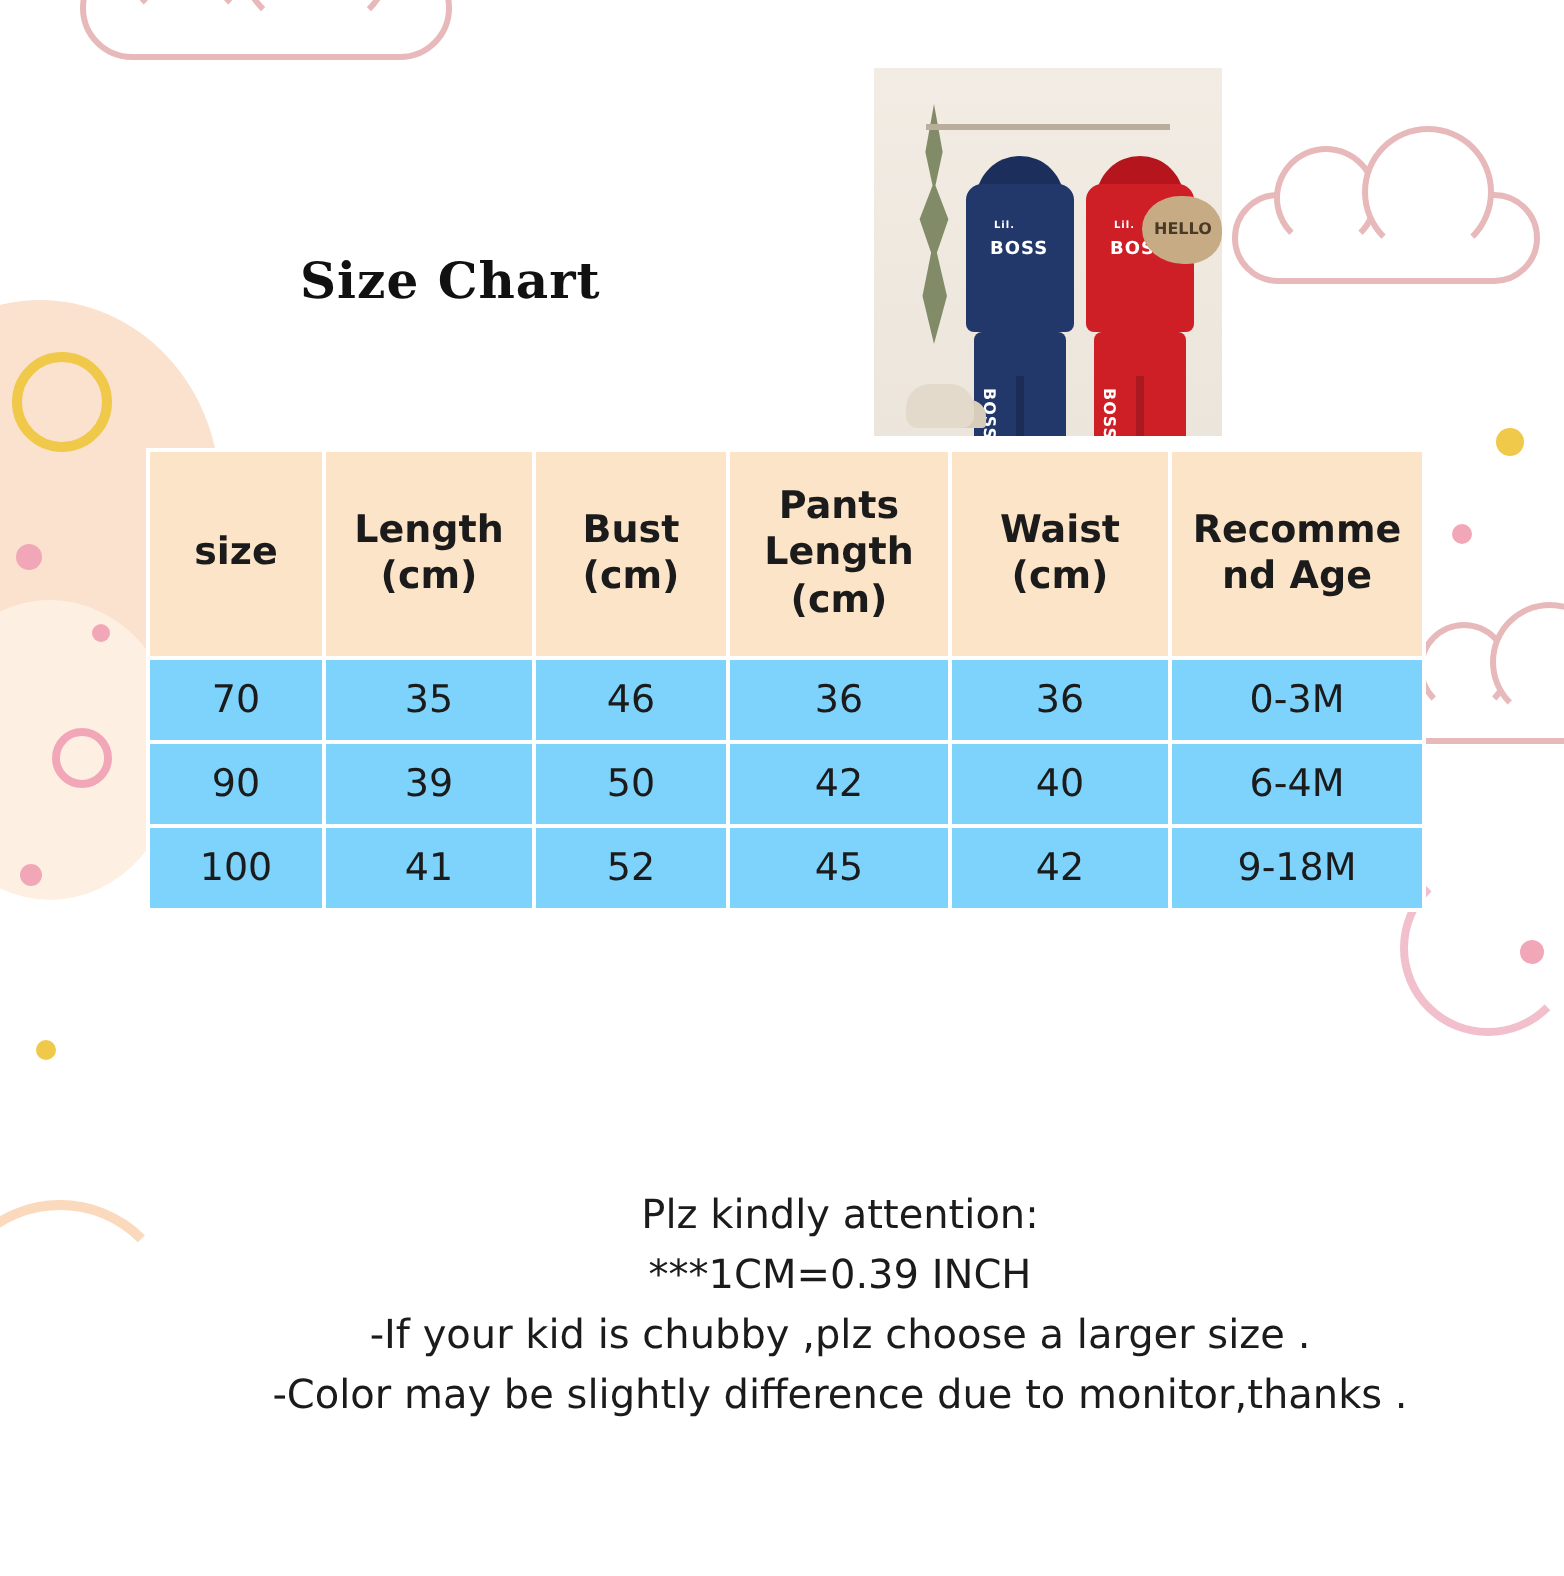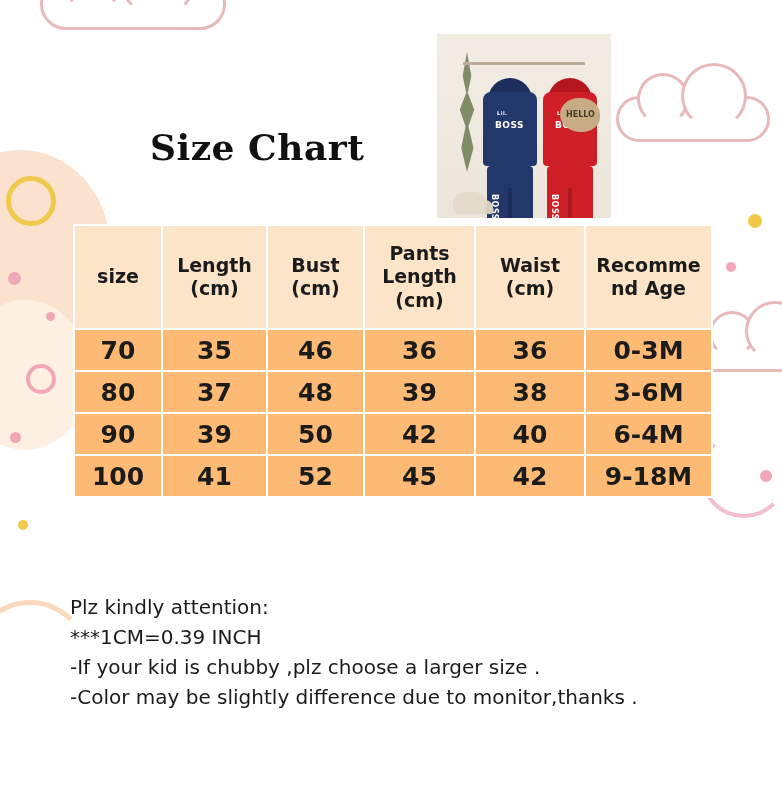--- a/index.html
+++ b/index.html
@@ -118,21 +118,21 @@
     position: relative;
     z-index: 2;
   }
 
   .title {
     position: absolute;
     left: 150px;
     top: 126px;
     font-family: "DejaVu Serif", serif;
     font-weight: bold;
-    font-size: 36px;
+    font-size: 25px;
     color: #111111;
     letter-spacing: 0.5px;
   }
 
   
   .photo {
     position: absolute;
     left: 437px;
     top: 34px;
     width: 174px;
@@ -210,21 +210,21 @@
   }
   .photo .shoe {
     position: absolute;
     left: 16px; top: 158px; width: 34px; height: 22px;
     background: #e4dacb;
     border-radius: 12px 12px 6px 6px;
     box-shadow: 10px 4px 0 -4px #d8ccba;
   }
   .photo .tag {
     position: absolute;
-    right: 11px; top: 64px; width: 40px; height: 34px;
+    right: 0; top: 64px; width: 40px; height: 34px;
     background: #c6ab84;
     border-radius: 50% 50% 46% 54%;
   }
   .photo .tag span {
     position: absolute;
     left: 6px; top: 12px;
     color: #4a3a25;
     font-size: 8px;
     font-weight: bold;
   }
@@ -250,23 +250,23 @@
   }
   table.size-table th {
     background: #fbe4c8;
     font-size: 19px;
     font-weight: bold;
     height: 98px;
     line-height: 1.22;
     padding: 2px 4px;
   }
   table.size-table td {
-    background: #fdba74;
-    font-size: 25px;
-    font-weight: bold;
+    background: #7dd3fc;
+    font-size: 19px;
+    font-weight: normal;
     height: 40px;
     padding: 0;
   }
   col.c-size { width: 88px; }
   col.c-length { width: 105px; }
   col.c-bust { width: 97px; }
   col.c-pants { width: 111px; }
   col.c-waist { width: 110px; }
   col.c-age { width: 127px; }
 
@@ -274,21 +274,21 @@
   .notes {
     position: absolute;
     left: 70px;
     top: 592px;
     width: 700px;
     color: #1b1b1b;
     font-family: "DejaVu Sans", sans-serif;
     font-size: 20px;
     line-height: 1.5;
   }
-  .notes div { white-space: nowrap; }
+  .notes div { white-space: nowrap; text-align: center; }
 </style>
 </head>
 <body>
 
 <div class="bg">
   <div class="cloud cloud-1"></div>
   <div class="cloud cloud-2"></div>
   <div class="cloud cloud-3"></div>
   <div class="blob blob-peach-1"></div>
   <div class="blob blob-peach-2"></div>
@@ -354,28 +354,20 @@
       <tbody>
         <tr>
           <td>70</td>
           <td>35</td>
           <td>46</td>
           <td>36</td>
           <td>36</td>
           <td>0-3M</td>
         </tr>
         <tr>
-          <td>80</td>
-          <td>37</td>
-          <td>48</td>
-          <td>39</td>
-          <td>38</td>
-          <td>3-6M</td>
-        </tr>
-        <tr>
           <td>90</td>
           <td>39</td>
           <td>50</td>
           <td>42</td>
           <td>40</td>
           <td>6-4M</td>
         </tr>
         <tr>
           <td>100</td>
           <td>41</td>

